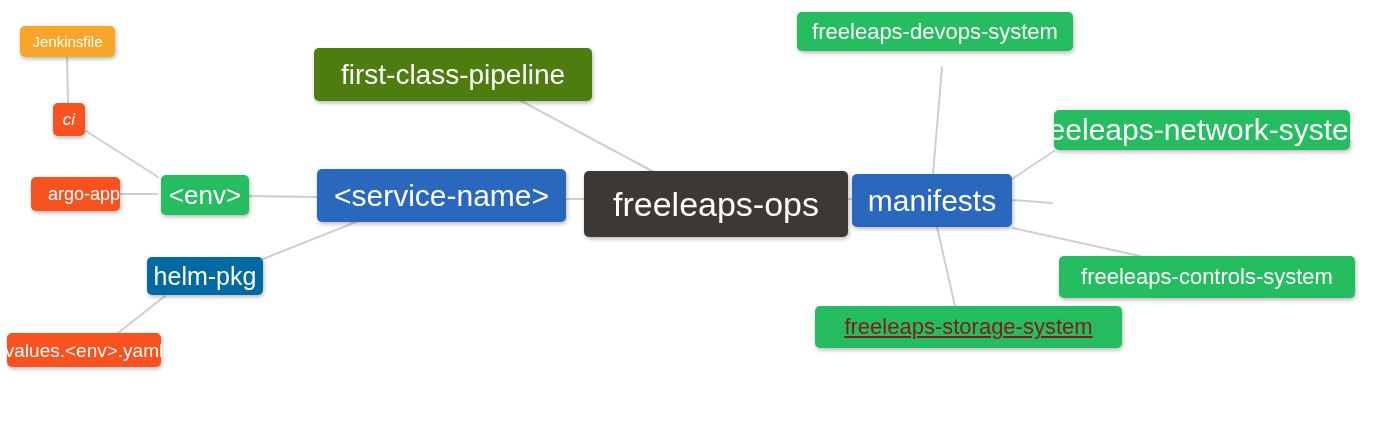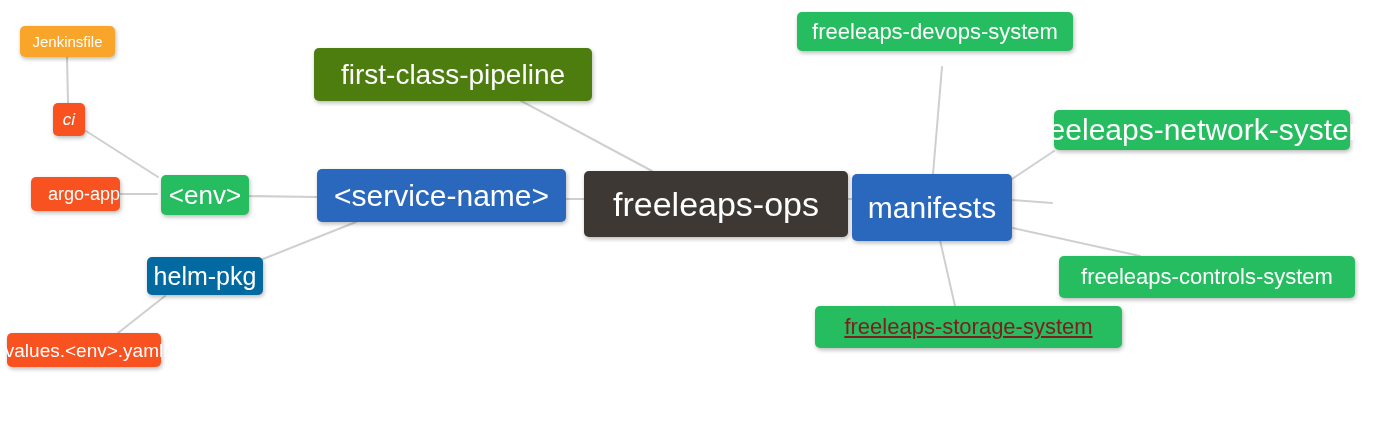--- a/index.html
+++ b/index.html
@@ -60,18 +60,18 @@
     </svg>
     <div class="node" style="left: 20px; top: 26px; width: 95px; height: 31px; font-size: 15px; background: rgb(249, 165, 42); color: rgb(255, 255, 255);">Jenkinsfile</div>
     <div class="node" style="left: 53px; top: 103px; width: 32px; height: 33px; font-size: 17px; background: rgb(247, 82, 32); color: rgb(255, 255, 255); font-style: italic;">ci</div>
     <div class="node" style="left: 31px; top: 177px; width: 89px; height: 34px; font-size: 18px; background: rgb(247, 82, 32); color: rgb(255, 255, 255); padding-left: 17px;">argo-app</div>
     <div class="node" style="left: 161px; top: 175px; width: 88px; height: 40px; font-size: 26px; background: rgb(37, 189, 96); color: rgb(255, 255, 255);">&lt;env&gt;</div>
     <div class="node" style="left: 147px; top: 257px; width: 116px; height: 38px; font-size: 25px; background: #0369a1; color: rgb(255, 255, 255);">helm-pkg</div>
     <div class="node" style="left: 7px; top: 333px; width: 154px; height: 34px; font-size: 19px; background: rgb(247, 82, 32); color: rgb(255, 255, 255);">values.&lt;env&gt;.yaml</div>
     <div class="node" style="left: 314px; top: 35px; width: 278px; height: 53px; font-size: 28px; background: #4d7c0f; color: rgb(255, 255, 255); margin-top: 13px;">first-class-pipeline</div>
     <div class="node" style="left: 317px; top: 169px; width: 249px; height: 53px; font-size: 30px; background: rgb(41, 104, 189); color: rgb(255, 255, 255);">&lt;service-name&gt;</div>
     <div class="node" style="left: 584px; top: 171px; width: 264px; height: 66px; font-size: 34px; background: rgb(61, 56, 52); color: rgb(255, 255, 255);">freeleaps-ops</div>
-    <div class="node" style="left: 852px; top: 174px; width: 160px; height: 67px; font-size: 30px; background: rgb(41, 104, 189); color: rgb(255, 255, 255);">manifests</div>
+    <div class="node" style="left: 852px; top: 174px; width: 160px; height: 53px; font-size: 30px; background: rgb(41, 104, 189); color: rgb(255, 255, 255);">manifests</div>
     <div class="node" style="left: 797px; top: 12px; width: 276px; height: 39px; font-size: 22px; background: rgb(37, 189, 96); color: rgb(255, 255, 255); text-align: center;">freeleaps-devops-system</div>
     <div class="node" style="left: 1054px; top: 110px; width: 296px; height: 40px; font-size: 30px; background: rgb(37, 189, 96); color: rgb(255, 255, 255);">freeleaps-network-system</div>
     <div class="node" style="left: 1059px; top: 256px; width: 296px; height: 42px; font-size: 22px; background: rgb(37, 189, 96); color: rgb(255, 255, 255);">freeleaps-controls-system</div>
     <div class="node" style="left: 815px; top: 306px; width: 307px; height: 42px; font-size: 22px; background: rgb(37, 189, 96); color: #7f1d1d; text-decoration: underline;">freeleaps-storage-system</div>
   </div>
 
 </body></html>

